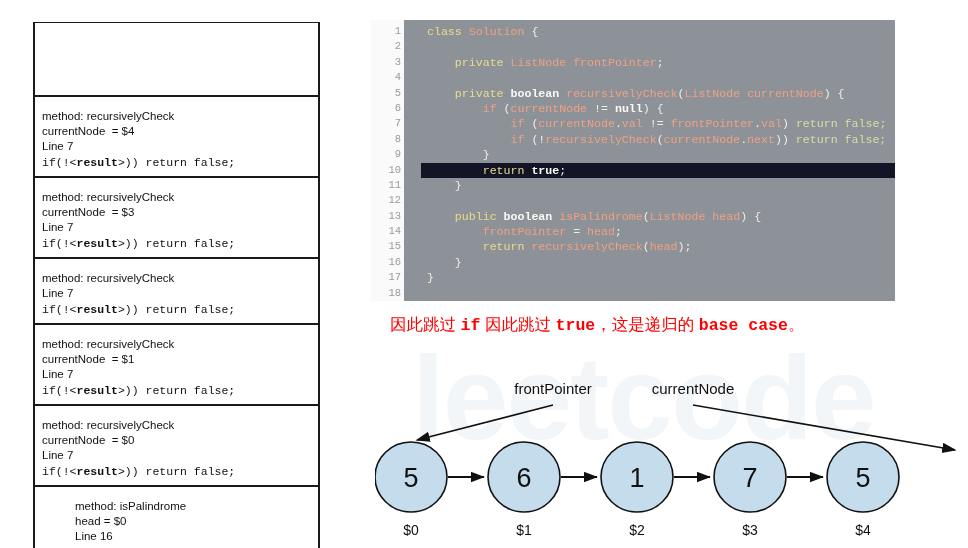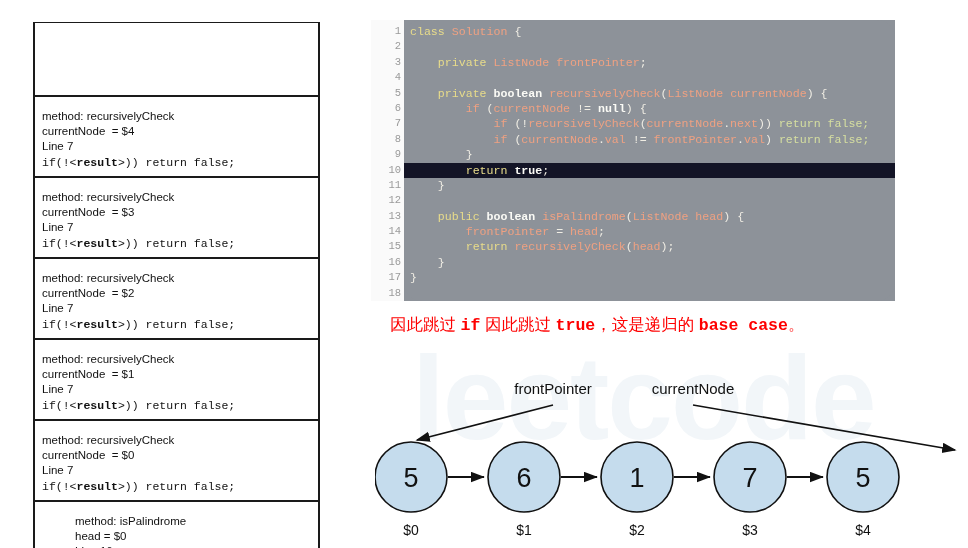--- a/index.html
+++ b/index.html
@@ -105,21 +105,21 @@
     right: -7px;
     top: 0;
     font-size: 7px;
     color: #8a8a8a;
     line-height: 15.4px;
   }
   #code-area {
     flex: 1 1 auto;
     background: #8d9299;
     padding-top: 4px;
-    padding-left: 3px;
+    padding-left: 20px;
     box-sizing: border-box;
     position: relative;
     border-radius: 18px;
   }
   .code-row {
     height: 15.4px;
     line-height: 15.4px;
     font-family: "Liberation Mono", monospace;
     font-size: 11.6px;
     white-space: pre;
@@ -195,21 +195,20 @@
       <div class="frame-code"><span>if(!&lt;</span><b>result</b><span>&gt;)) return false;</span></div>
     </div>
     <div class="frame">
       <div class="frame-line">method: recursivelyCheck</div>
       <div class="frame-line">currentNode  = $3</div>
       <div class="frame-line">Line 7</div>
       <div class="frame-code"><span>if(!&lt;</span><b>result</b><span>&gt;)) return false;</span></div>
     </div>
     <div class="frame">
       <div class="frame-line">method: recursivelyCheck</div>
-      <div class="frame-line">currentNode  = $2</div>
       <div class="frame-line">Line 7</div>
       <div class="frame-code"><span>if(!&lt;</span><b>result</b><span>&gt;)) return false;</span></div>
     </div>
     <div class="frame">
       <div class="frame-line">method: recursivelyCheck</div>
       <div class="frame-line">currentNode  = $1</div>
       <div class="frame-line">Line 7</div>
       <div class="frame-code"><span>if(!&lt;</span><b>result</b><span>&gt;)) return false;</span></div>
     </div>
     <div class="frame">
@@ -247,22 +246,22 @@
       <div class="gutter-row">17</div>
       <div class="gutter-row">18</div>
     </div>
   <div id="code-area">
       <div class="code-row"><span class="k">class</span> <span class="t">Solution</span> <span class="p">{</span></div>
       <div class="code-row">&nbsp;</div>
       <div class="code-row">    <span class="k">private</span> <span class="t">ListNode</span> <span class="t">frontPointer</span><span class="p">;</span></div>
       <div class="code-row">&nbsp;</div>
       <div class="code-row">    <span class="k">private</span> <span class="kb">boolean</span> <span class="t">recursivelyCheck</span><span class="p">(</span><span class="t">ListNode</span> <span class="t">currentNode</span><span class="p">)</span> <span class="p">{</span></div>
       <div class="code-row">        <span class="t">if</span> <span class="p">(</span><span class="t">currentNode</span> <span class="p">!=</span> <span class="kb">null</span><span class="p">)</span> <span class="p">{</span></div>
+      <div class="code-row">            <span class="t">if</span> <span class="p">(</span><span class="t">currentNode</span><span class="p">.</span><span class="t">val</span> <span class="p">!=</span> <span class="t">frontPointer</span><span class="p">.</span><span class="t">val</span><span class="p">)</span> <span class="g">return</span> <span class="g">false</span><span class="g">;</span></div>
       <div class="code-row">            <span class="t">if</span> <span class="p">(!</span><span class="t">recursivelyCheck</span><span class="p">(</span><span class="t">currentNode</span><span class="p">.</span><span class="t">next</span><span class="p">))</span> <span class="g">return</span> <span class="g">false</span><span class="g">;</span></div>
-      <div class="code-row">            <span class="t">if</span> <span class="p">(</span><span class="t">currentNode</span><span class="p">.</span><span class="t">val</span> <span class="p">!=</span> <span class="t">frontPointer</span><span class="p">.</span><span class="t">val</span><span class="p">)</span> <span class="g">return</span> <span class="g">false</span><span class="g">;</span></div>
       <div class="code-row">        <span class="p">}</span></div>
       <div class="code-row hl">        <span class="k">return</span> <span class="kb">true</span><span class="p">;</span></div>
       <div class="code-row">    <span class="p">}</span></div>
       <div class="code-row">&nbsp;</div>
       <div class="code-row">    <span class="k">public</span> <span class="kb">boolean</span> <span class="t">isPalindrome</span><span class="p">(</span><span class="t">ListNode</span> <span class="t">head</span><span class="p">)</span> <span class="p">{</span></div>
       <div class="code-row">        <span class="t">frontPointer</span> <span class="p">=</span> <span class="t">head</span><span class="p">;</span></div>
       <div class="code-row">        <span class="k">return</span> <span class="t">recursivelyCheck</span><span class="p">(</span><span class="t">head</span><span class="p">);</span></div>
       <div class="code-row">    <span class="p">}</span></div>
       <div class="code-row"><span class="p">}</span></div>
     </div>

